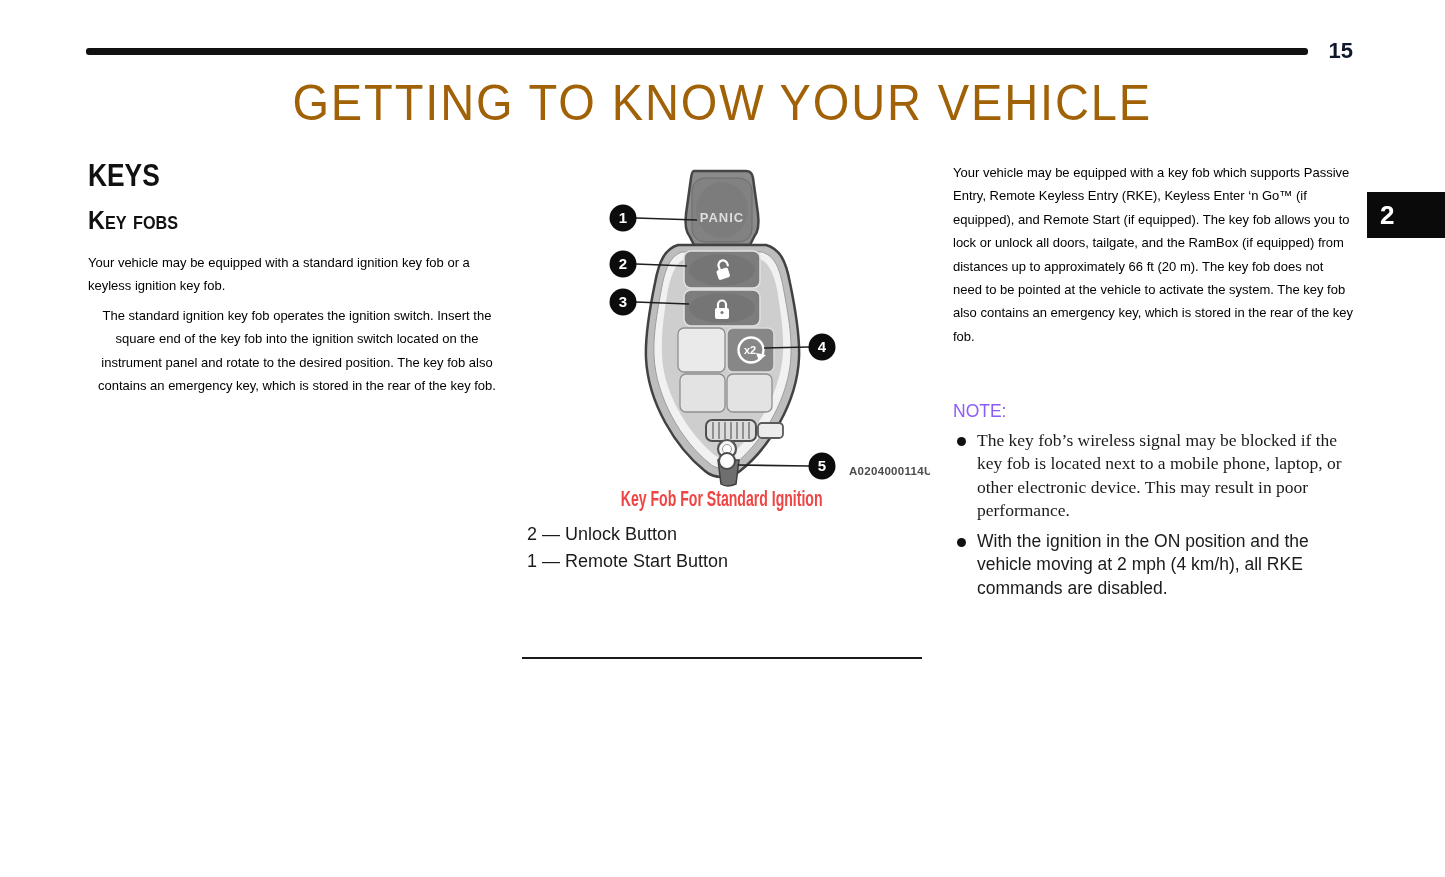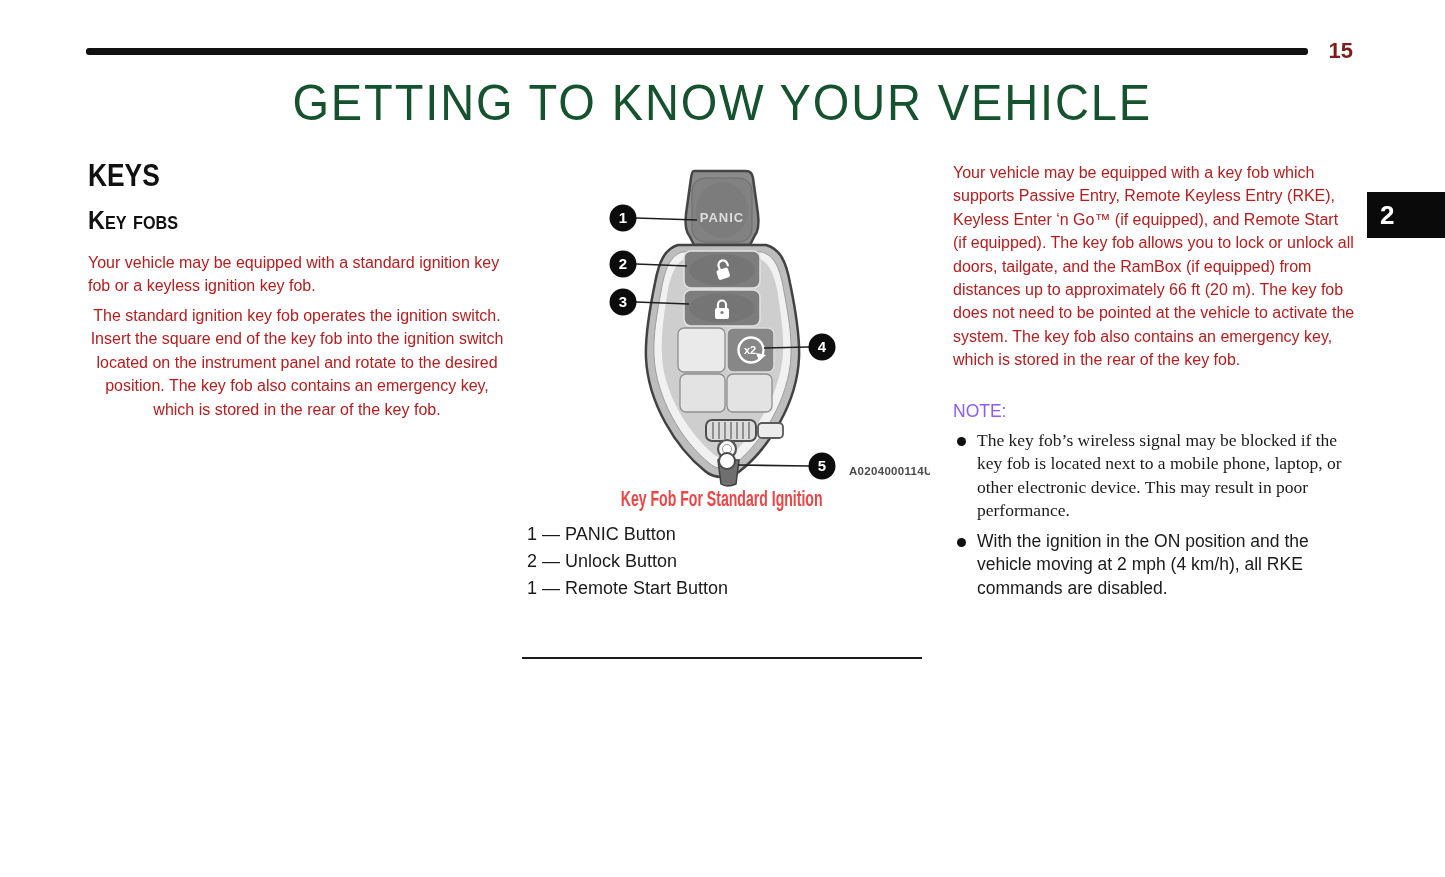--- a/index.html
+++ b/index.html
@@ -5,37 +5,37 @@
   html,body{margin:0;padding:0;}
   body{
     width:1445px;height:877px;position:relative;background:#ffffff;
     font-family:"Liberation Sans","DejaVu Sans",sans-serif;
     color:#1b1b1b;overflow:hidden;
   }
   .page{position:absolute;inset:0;background:#fff;}
 
   
   .top-rule{position:absolute;left:86px;top:48px;width:1222px;height:7px;background:#111;border-radius:3px;}
-  .page-number{position:absolute;top:38px;right:92px;font-size:22px;font-weight:bold;color:#7f1d1d;}
+  .page-number{position:absolute;top:38px;right:92px;font-size:22px;font-weight:bold;color:#0f172a;}
   .page-title{position:absolute;left:0;top:74px;width:1445px;margin:0;text-align:center;
-    font-size:50px;font-weight:400;color:#14532d;letter-spacing:2px;}
+    font-size:50px;font-weight:400;color:#a16207;letter-spacing:2px;}
   .page-title .squeeze{display:inline-block;transform:scaleX(.94);transform-origin:center;white-space:nowrap;}
 
   
   .chapter-tab{position:absolute;left:1367px;top:192px;width:78px;height:46px;background:#0a0a0a;
     color:#fff;font-size:26px;font-weight:bold;line-height:46px;padding-left:13px;box-sizing:border-box;}
 
   
   .col-left{position:absolute;left:88px;top:158px;width:418px;}
   .h-keys{position:absolute;top:0;left:0;margin:0;font-size:31px;font-weight:bold;color:#111;
     transform:scaleX(.85);transform-origin:left;white-space:nowrap;letter-spacing:0;}
   .h-keyfobs{position:absolute;top:47px;left:0;margin:0;font-size:26px;font-weight:bold;color:#111;
     font-variant:small-caps;text-transform:lowercase;transform:scaleX(.9);transform-origin:left;white-space:nowrap;}
   .h-keyfobs::first-letter{text-transform:uppercase;}
-  .body-text{font-size:16px;line-height:23.4px;color:#b91c1c;margin:0;}
+  .body-text{font-size:13px;line-height:23.4px;color:#000000;margin:0;}
   .p-left-1{position:absolute;top:93px;left:0;width:418px;}
   .p-left-2{position:absolute;top:146px;left:0;width:418px;text-align:center;}
 
   
   .fob-svg{position:absolute;left:590px;top:158px;}
   .fig-caption{position:absolute;left:522px;top:486px;width:400px;margin:0;text-align:center;
     font-size:22px;font-weight:bold;color:#ef4444;}
   .fig-caption .squeeze{display:inline-block;transform:scaleX(.64);transform-origin:center;white-space:nowrap;}
   .legend{position:absolute;left:527px;top:521px;margin:0;padding:0;list-style:none;
     font-size:18px;line-height:27.2px;color:#1b1b1b;}
@@ -172,21 +172,20 @@
       </g>
 
       <text x="259" y="317" font-size="11.5" font-weight="bold" fill="#4c4c4c" letter-spacing="0.3" font-family="Liberation Sans, sans-serif">A0204000114US</text>
     </svg>
 
     <figcaption class="fig-caption">
       <span class="squeeze">Key Fob For Standard Ignition</span>
     </figcaption>
 
     <ul class="legend">
-      <li>1 — PANIC Button</li>
       <li>2 — Unlock Button</li>
       <li>1 — Remote Start Button</li>
     </ul>
     <div class="legend-rule"></div>
   </figure>
 
   <section class="col-right">
     <p class="body-text p-right">Your vehicle may be equipped with a key fob which supports Passive Entry, Remote Keyless Entry (RKE), Keyless Enter ‘n Go™ (if equipped), and Remote Start (if equipped). The key fob allows you to lock or unlock all doors, tailgate, and the RamBox (if equipped) from distances up to approximately 66 ft (20 m). The key fob does not need to be pointed at the vehicle to activate the system. The key fob also contains an emergency key, which is stored in the rear of the key fob.</p>
     <div class="note-label">NOTE:</div>
 

